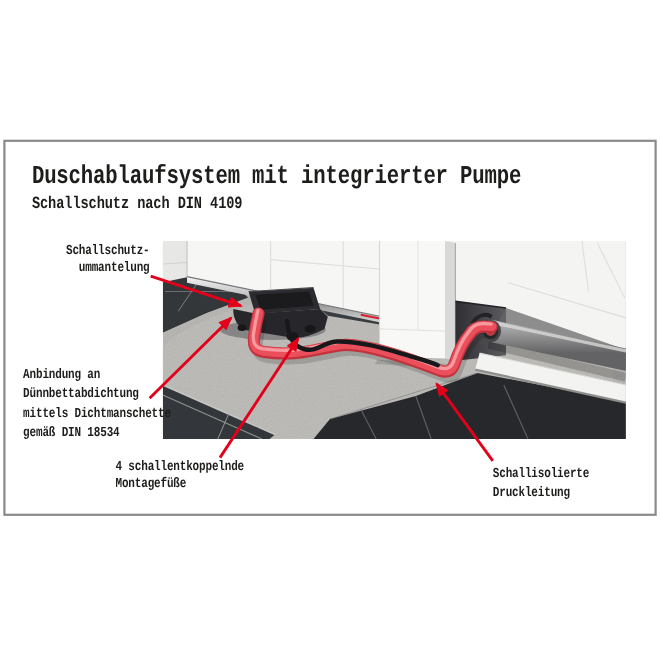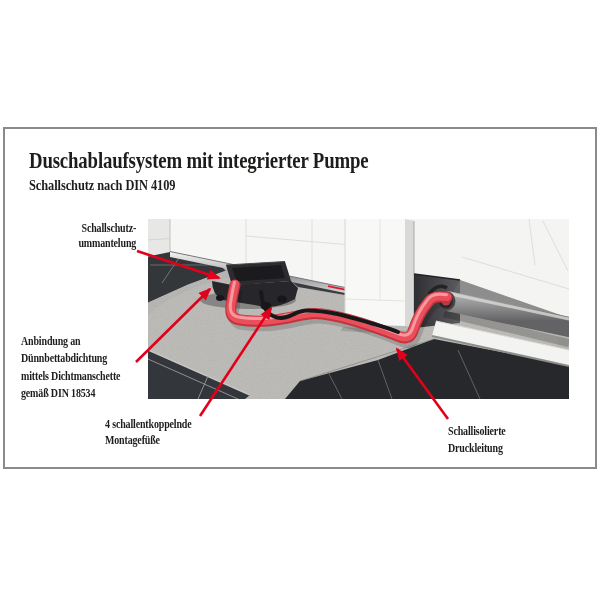--- a/index.html
+++ b/index.html
@@ -1,18 +1,18 @@
 <!DOCTYPE html>
 <html style="--accent-red: #e2001a; --pipe-red: #ea4f5b; --text: #1d1d1b; --frame-border: #8a8a8a;"><head>
 <meta charset="utf-8">
 <style>
   html,body{margin:0;padding:0;background:#ffffff;}
   #stage{
     position:relative;width:600px;height:600px;background:#ffffff;overflow:hidden;
-    font-family:Liberation Serif, serif;color:var(--text,#1d1d1b);
+    font-family:Liberation Mono, monospace;color:var(--text,#1d1d1b);
   }
   #frame{
     position:absolute;left:3px;top:127px;width:594px;height:342px;
     border:2px solid var(--frame-border,#8a8a8a);box-sizing:border-box;background:#ffffff;
   }
   .title{
     position:absolute;left:29px;top:147px;font-size:23.5px;font-weight:700;
     letter-spacing:-0.2px;white-space:nowrap;transform:scaleX(.8);transform-origin:0 0;
   }
   .subtitle{

